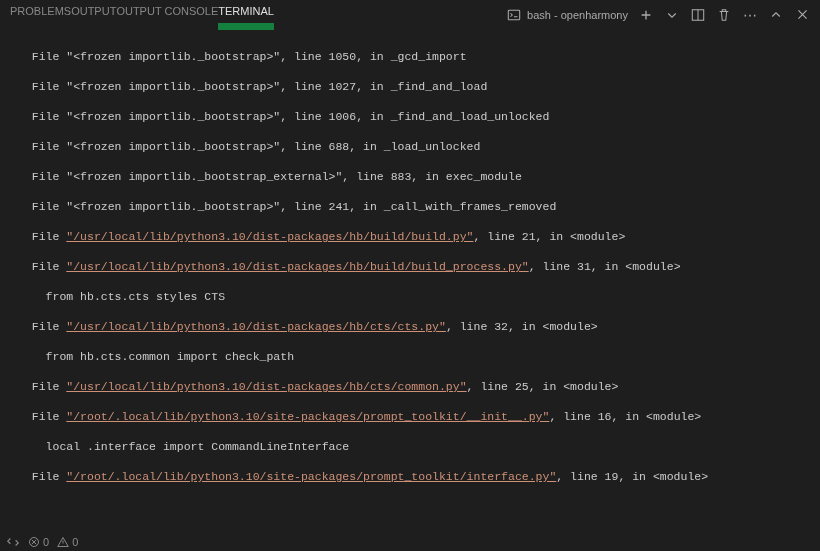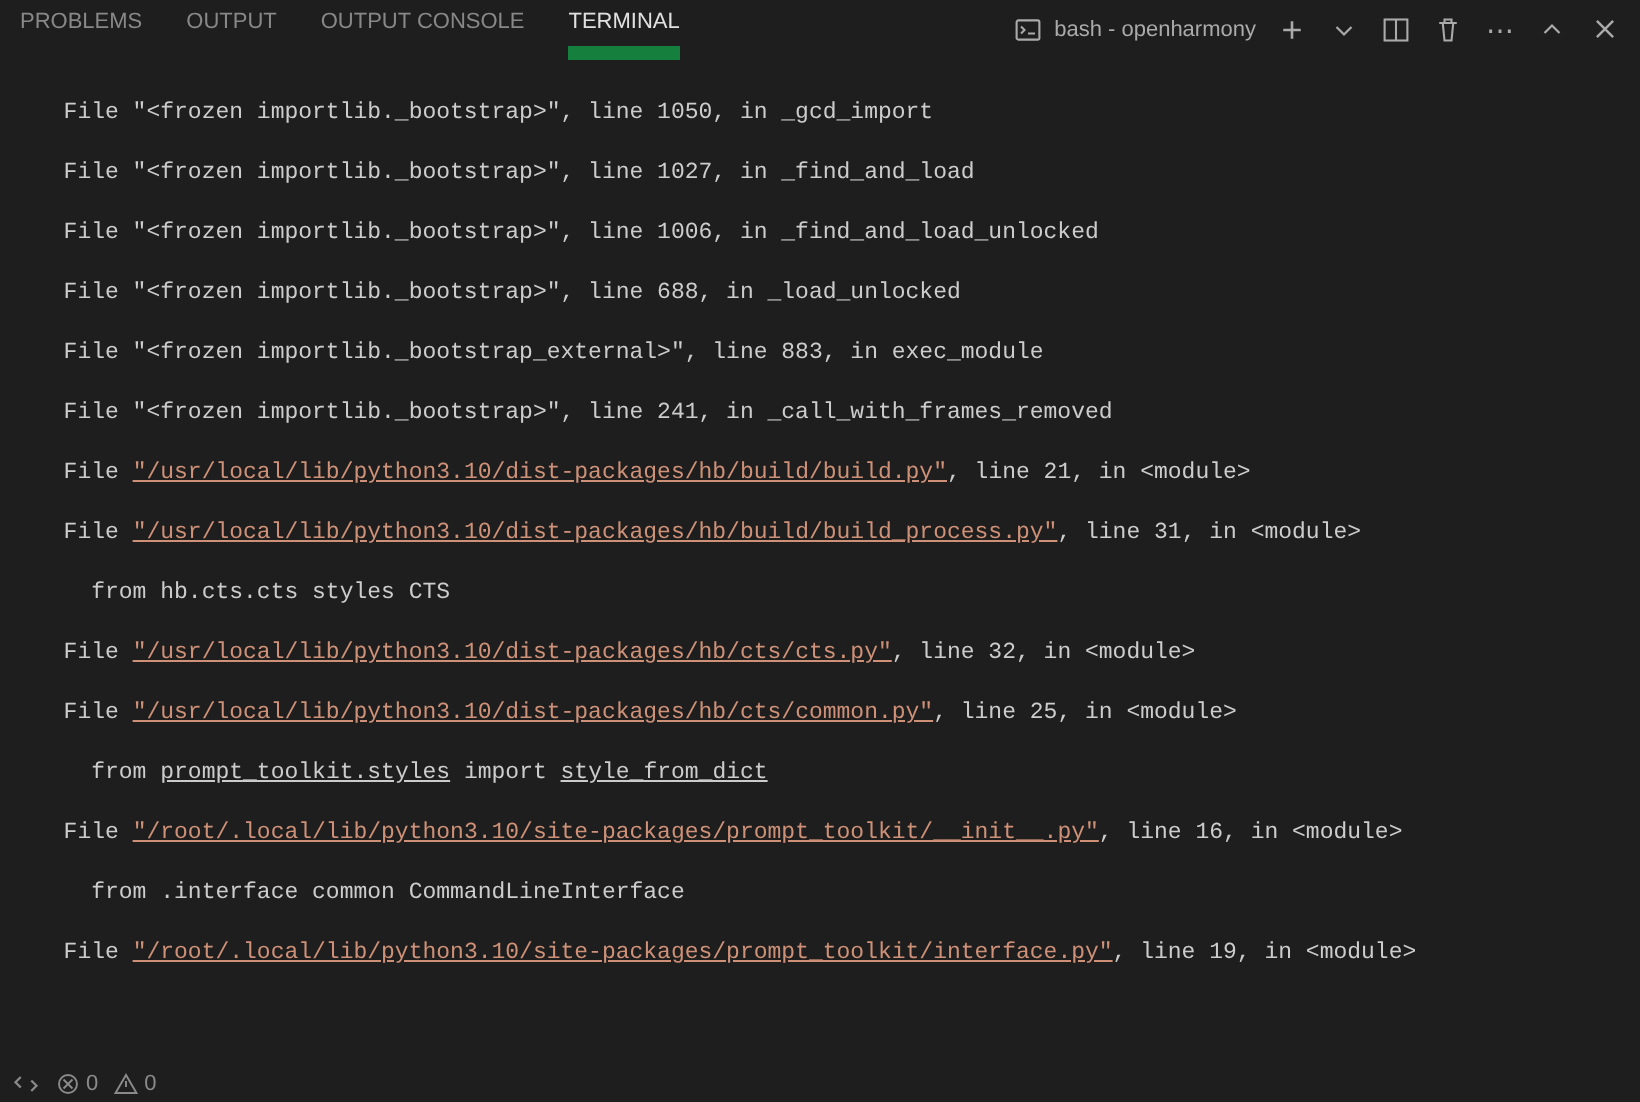--- a/index.html
+++ b/index.html
@@ -17,21 +17,21 @@
     display: flex;
     align-items: center;
     height: 30px;
     padding: 0 10px;
     background: #1e1e1e;
     border-bottom: 1px solid #1e1e1e;
     font-family: -apple-system, "Segoe UI", sans-serif;
     font-size: 11px;
     color: #888888;
   }
-  .tabs { display: flex; gap: 22px; }
+  .tabs { display: flex; }
   .tab { cursor: pointer; padding: 6px 0; }
   .tab.active { color: #e0e0e0; border-bottom: 7px solid #15803d; }
   .spacer { flex: 1; }
   .right-tools { display: flex; align-items: flex-start; gap: 10px; color: #aaaaaa; }
   .tool-icon { width: 16px; height: 16px; display: flex; align-items: center; justify-content: center; cursor: pointer; }
   .shell-label { display: flex; align-items: center; gap: 5px; }
   .terminal {
     padding: 4px 18px 2px 18px;
     white-space: pre;
     line-height: 15px;
@@ -119,24 +119,24 @@
 <span class="tline">  File "&lt;frozen importlib._bootstrap&gt;", line 1050, in _gcd_import</span>
 <span class="tline">  File "&lt;frozen importlib._bootstrap&gt;", line 1027, in _find_and_load</span>
 <span class="tline">  File "&lt;frozen importlib._bootstrap&gt;", line 1006, in _find_and_load_unlocked</span>
 <span class="tline">  File "&lt;frozen importlib._bootstrap&gt;", line 688, in _load_unlocked</span>
 <span class="tline">  File "&lt;frozen importlib._bootstrap_external&gt;", line 883, in exec_module</span>
 <span class="tline">  File "&lt;frozen importlib._bootstrap&gt;", line 241, in _call_with_frames_removed</span>
 <span class="tline"><span>  File </span><span class="str ul">"/usr/local/lib/python3.10/dist-packages/hb/build/build.py"</span><span>, line 21, in &lt;module&gt;</span></span>
 <span class="tline"><span>  File </span><span class="str ul">"/usr/local/lib/python3.10/dist-packages/hb/build/build_process.py"</span><span>, line 31, in &lt;module&gt;</span></span>
 <span class="tline">    from hb.cts.cts styles CTS</span>
 <span class="tline"><span>  File </span><span class="str ul">"/usr/local/lib/python3.10/dist-packages/hb/cts/cts.py"</span><span>, line 32, in &lt;module&gt;</span></span>
+<span class="tline">    from hb.cts.common import check_path</span>
 <span class="tline"><span>  File </span><span class="str ul">"/usr/local/lib/python3.10/dist-packages/hb/cts/common.py"</span><span>, line 25, in &lt;module&gt;</span></span>
-<span class="tline"><span>    from </span><span class="ul">prompt_toolkit.styles</span><span> import </span><span class="ul">style_from_dict</span></span>
 <span class="tline"><span>  File </span><span class="str ul">"/root/.local/lib/python3.10/site-packages/prompt_toolkit/__init__.py"</span><span>, line 16, in &lt;module&gt;</span></span>
-<span class="tline">    from .interface common CommandLineInterface</span>
+<span class="tline">    local .interface import CommandLineInterface</span>
 <span class="tline"><span>  File </span><span class="str ul">"/root/.local/lib/python3.10/site-packages/prompt_toolkit/interface.py"</span><span>, line 19, in &lt;module&gt;</span></span>
 
 
 
 
 
 
 
 
 

